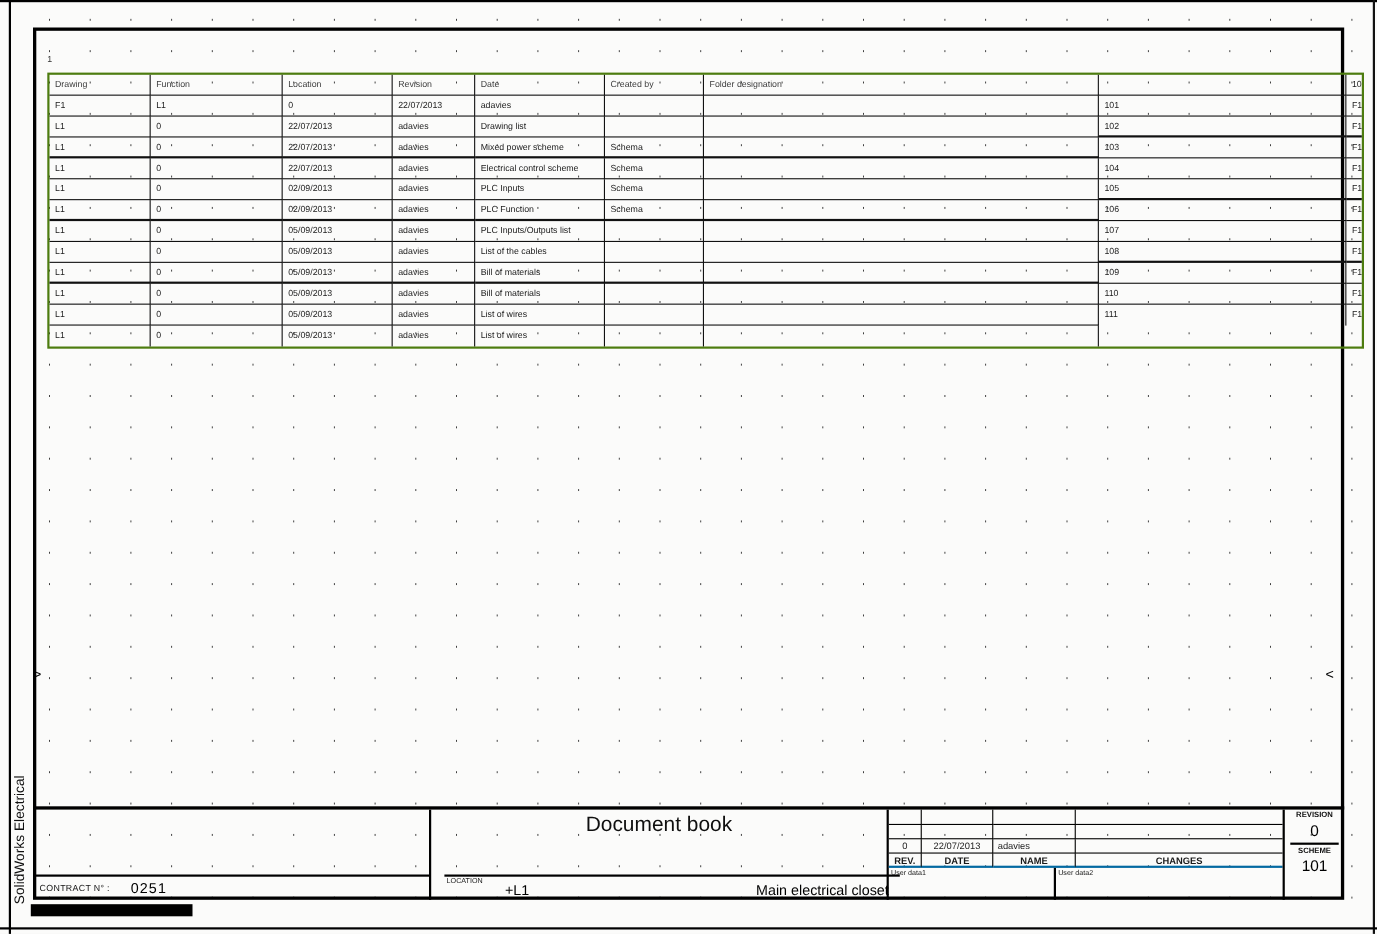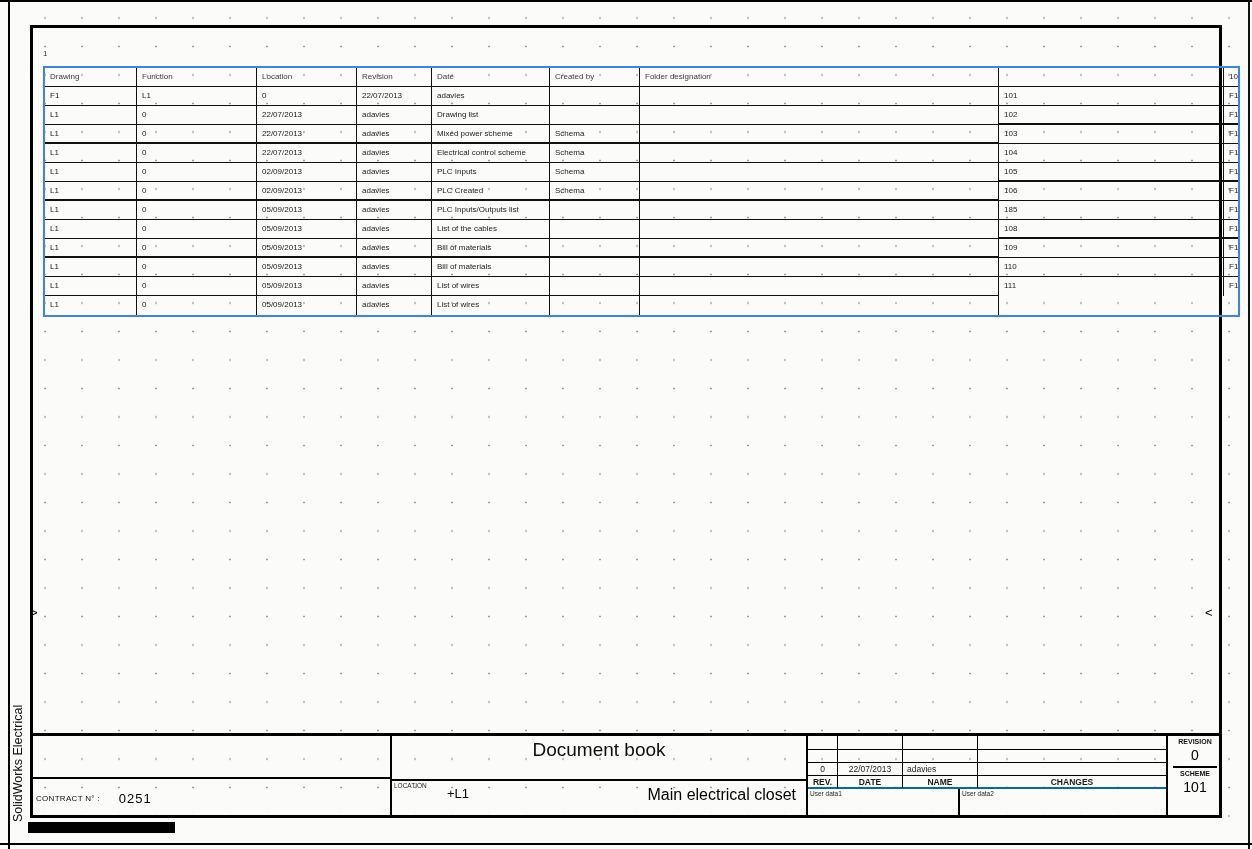--- a/index.html
+++ b/index.html
@@ -29,21 +29,21 @@
 
   .marker{position:absolute;font-size:13px;color:#000;line-height:10px;}
   .marker-left{left:30px;top:608px;}
   .marker-right{left:1205px;top:608px;}
 
   
   .dtable{
     position:absolute;left:43px;top:66px;
     display:grid;
     grid-template-columns:92px 120px 100px 75px 118px 90px 359px 225px 14px;
-    border:2px solid #3b82f6;
+    border:2px solid #4d7c0f;
   }
   .dtable .cell{
     box-sizing:border-box;height:19px;overflow:hidden;white-space:nowrap;
     border-right:1px solid #111;border-bottom:1px solid #111;
     font-size:8px;line-height:8px;padding:5px 2px 0 5px;color:#1b1b1b;
   }
   .dtable .cell.header-cell{color:#3d3d3d;}
   .dtable > div:nth-child(9n){border-right:none;}
   .dtable > div:nth-last-child(-n+9){border-bottom:none;}
   .dtable .cell.hb{border-bottom-width:2px;}
@@ -59,34 +59,34 @@
     position:absolute;left:30px;top:733px;width:1192px;height:85px;
     box-sizing:border-box;border-top:3px solid #000;display:flex;
   }
   .tb-col{box-sizing:border-box;position:relative;height:100%;}
   .tb-left{width:360px;}
   .tb-mid{width:416px;border-left:2px solid #000;}
   .tb-rev{width:360px;border-left:2px solid #000;display:flex;flex-direction:column;}
   .tb-right{width:56px;border-left:2px solid #000;text-align:center;}
 
   .contract-row{
-    position:absolute;left:0;bottom:0;width:100%;height:41px;box-sizing:border-box;
+    position:absolute;left:0;bottom:0;width:100%;height:23px;box-sizing:border-box;
     border-top:2px solid #000;display:flex;align-items:center;padding-left:6px;
   }
   .contract-label{font-size:8px;letter-spacing:.3px;color:#111;}
   .contract-value{font-size:13px;margin-left:19px;letter-spacing:1px;color:#000;text-align:right;}
 
   .doc-title{margin-top:3px;text-align:center;font-size:19px;color:#0f0f0f;}
   .loc-row{
-    position:absolute;left:0;bottom:0;width:100%;height:39px;box-sizing:border-box;
+    position:absolute;left:12px;bottom:0;width:100%;height:23px;box-sizing:border-box;
     border-top:2px solid #000;
   }
   .loc-label{position:absolute;left:2px;top:1px;font-size:6.5px;color:#222;}
   .loc-value{position:absolute;left:55px;top:5px;font-size:13px;color:#000;}
-  .loc-name{position:absolute;right:10px;top:5px;font-size:16px;color:#000;}
+  .loc-name{position:absolute;right:10px;top:5px;font-size:13px;color:#000;}
 
   .rev-grid{
     display:grid;grid-template-columns:30px 65px 75px 1fr;
     grid-template-rows:14px 13px 13px 13px;
   }
   .rev-grid .rcell{
     box-sizing:border-box;border-bottom:1px solid #000;border-right:1px solid #000;
     font-size:8.5px;line-height:9px;padding-top:2px;overflow:hidden;white-space:nowrap;
   }
   .rev-grid .rcell:nth-child(4n){border-right:none;}
@@ -167,33 +167,33 @@
       <div class="cell">adavies</div>
       <div class="cell">PLC Inputs</div>
       <div class="cell">Schema</div>
       <div class="cell"></div>
       <div class="cell hb">105</div>
       <div class="cell hb">F1</div>
       <div class="cell hb">L1</div>
       <div class="cell hb">0</div>
       <div class="cell hb">02/09/2013</div>
       <div class="cell hb">adavies</div>
-      <div class="cell hb">PLC Created</div>
+      <div class="cell hb">PLC Function</div>
       <div class="cell hb">Schema</div>
       <div class="cell hb"></div>
       <div class="cell">106</div>
       <div class="cell">F1</div>
       <div class="cell">L1</div>
       <div class="cell">0</div>
       <div class="cell">05/09/2013</div>
       <div class="cell">adavies</div>
       <div class="cell">PLC Inputs/Outputs list</div>
       <div class="cell"></div>
       <div class="cell"></div>
-      <div class="cell">185</div>
+      <div class="cell">107</div>
       <div class="cell">F1</div>
       <div class="cell">L1</div>
       <div class="cell">0</div>
       <div class="cell">05/09/2013</div>
       <div class="cell">adavies</div>
       <div class="cell">List of the cables</div>
       <div class="cell"></div>
       <div class="cell"></div>
       <div class="cell hb">108</div>
       <div class="cell hb">F1</div>

